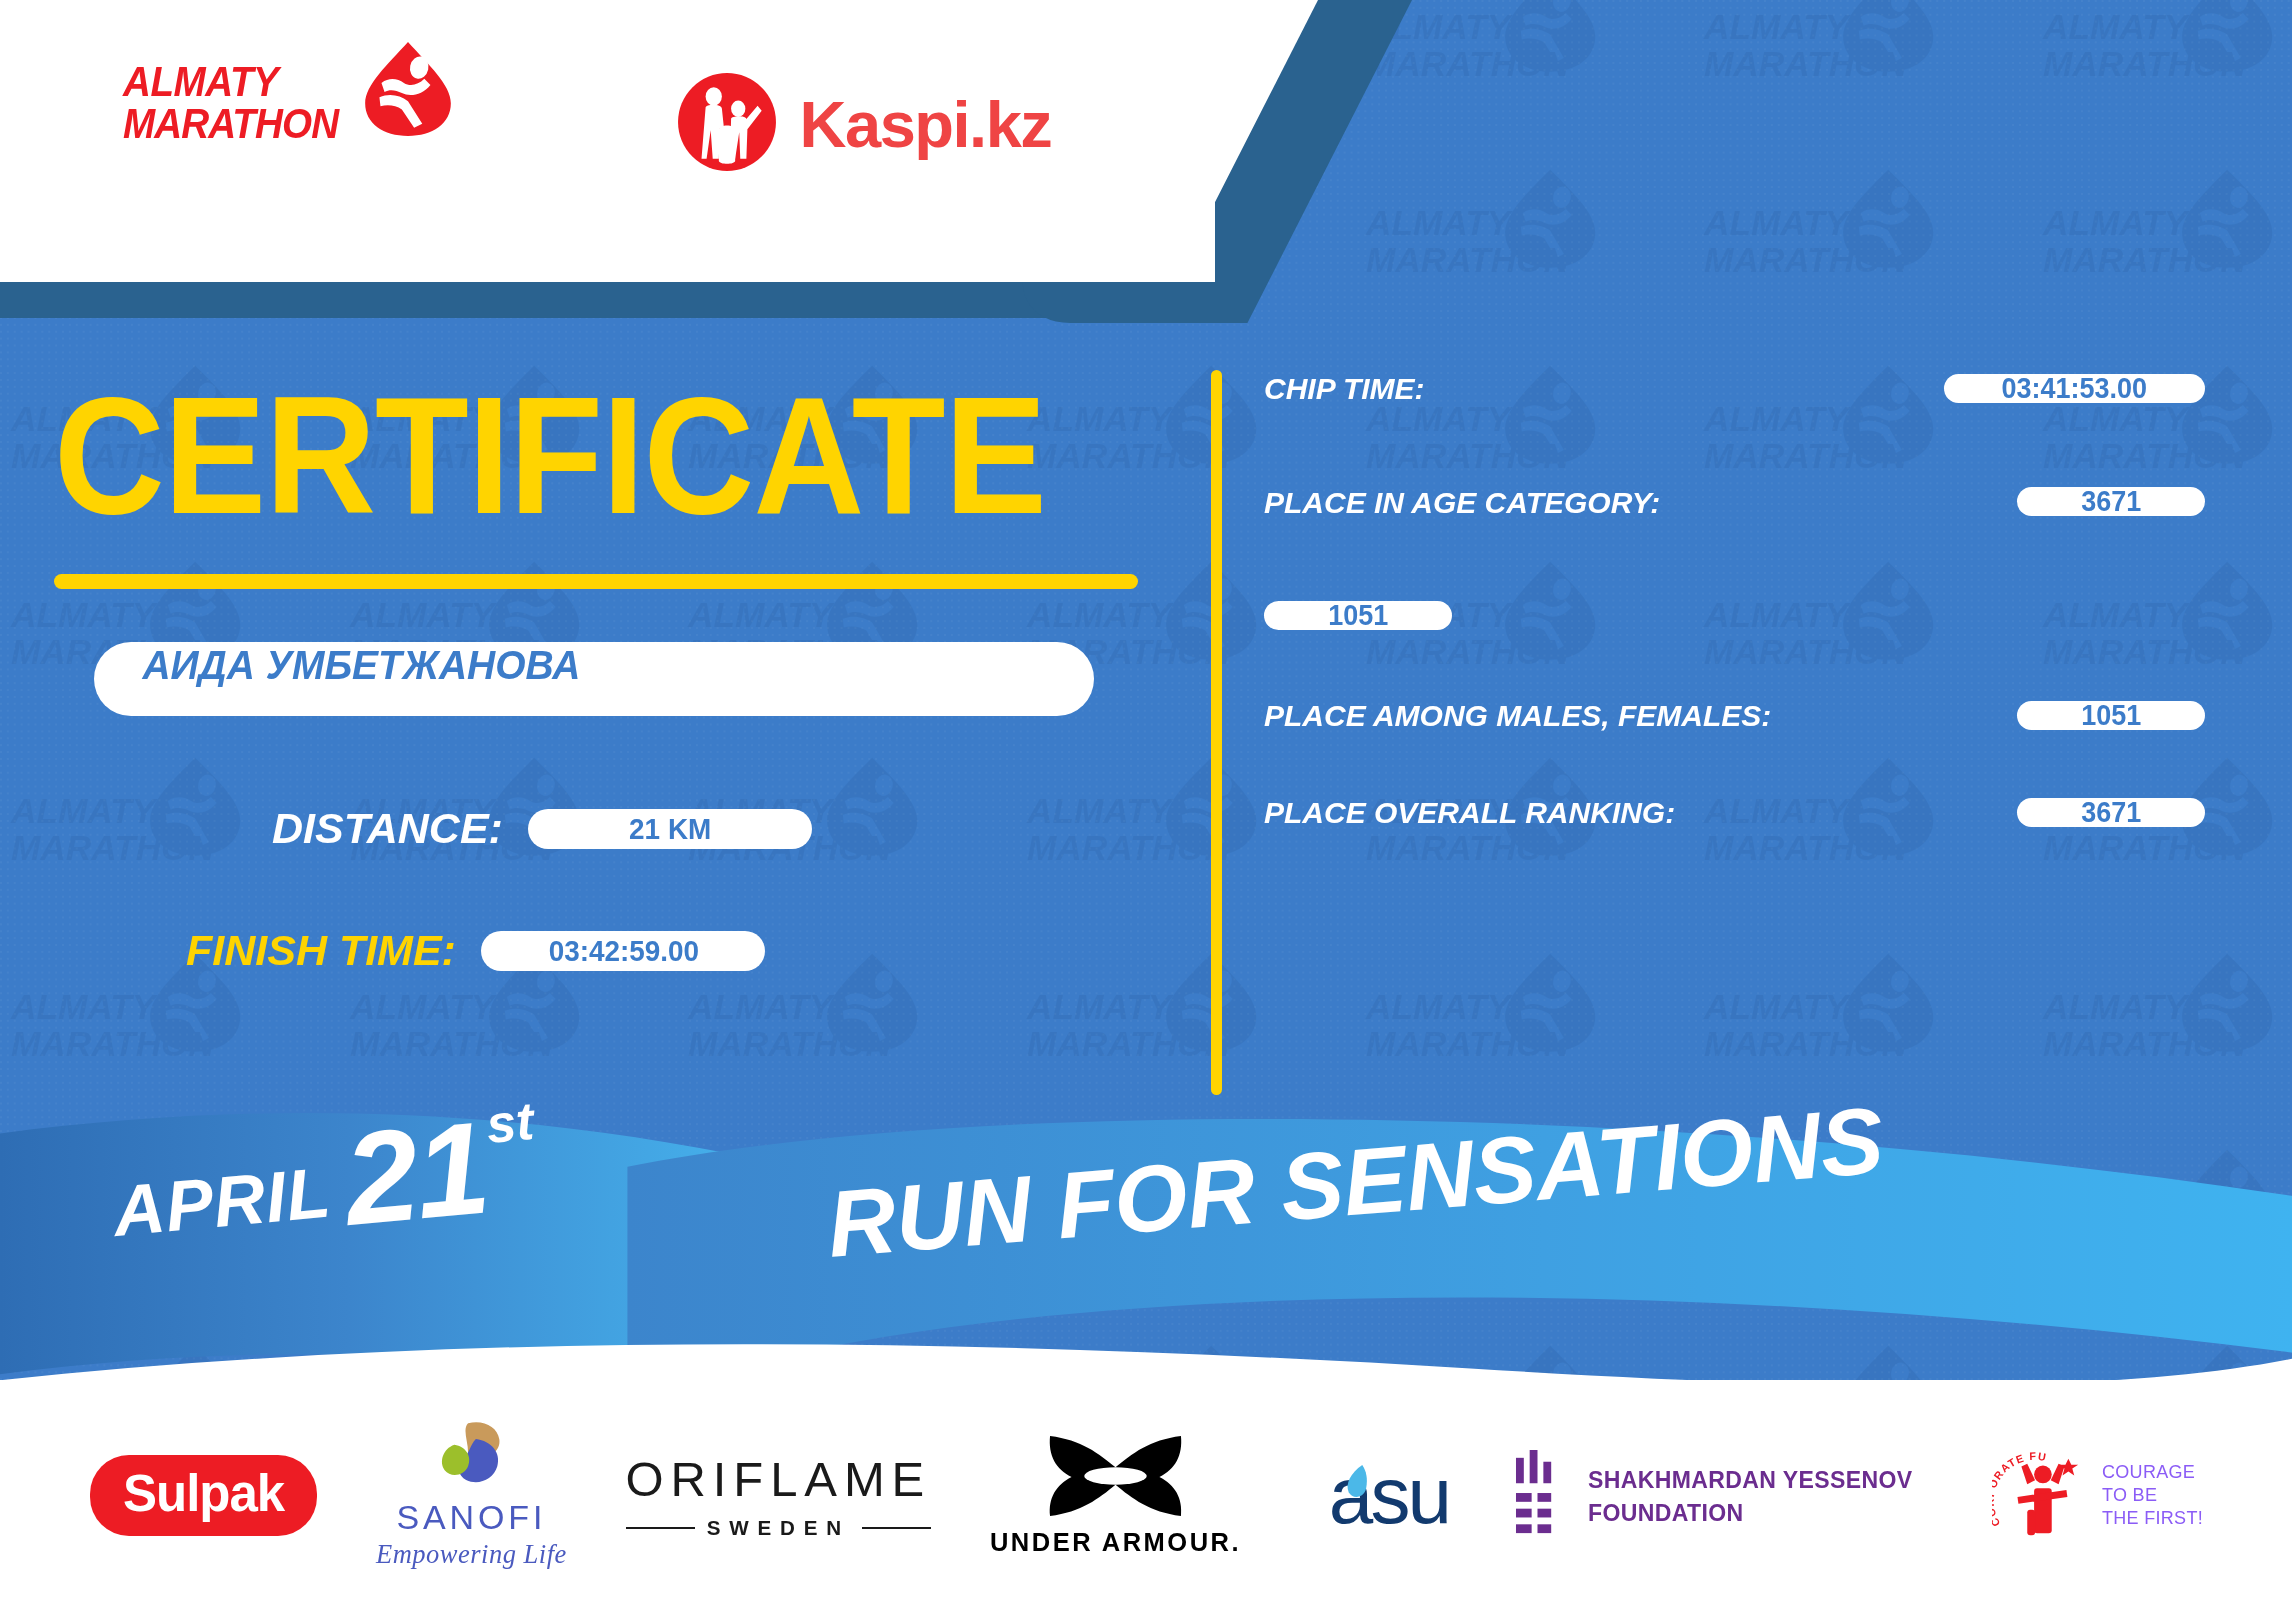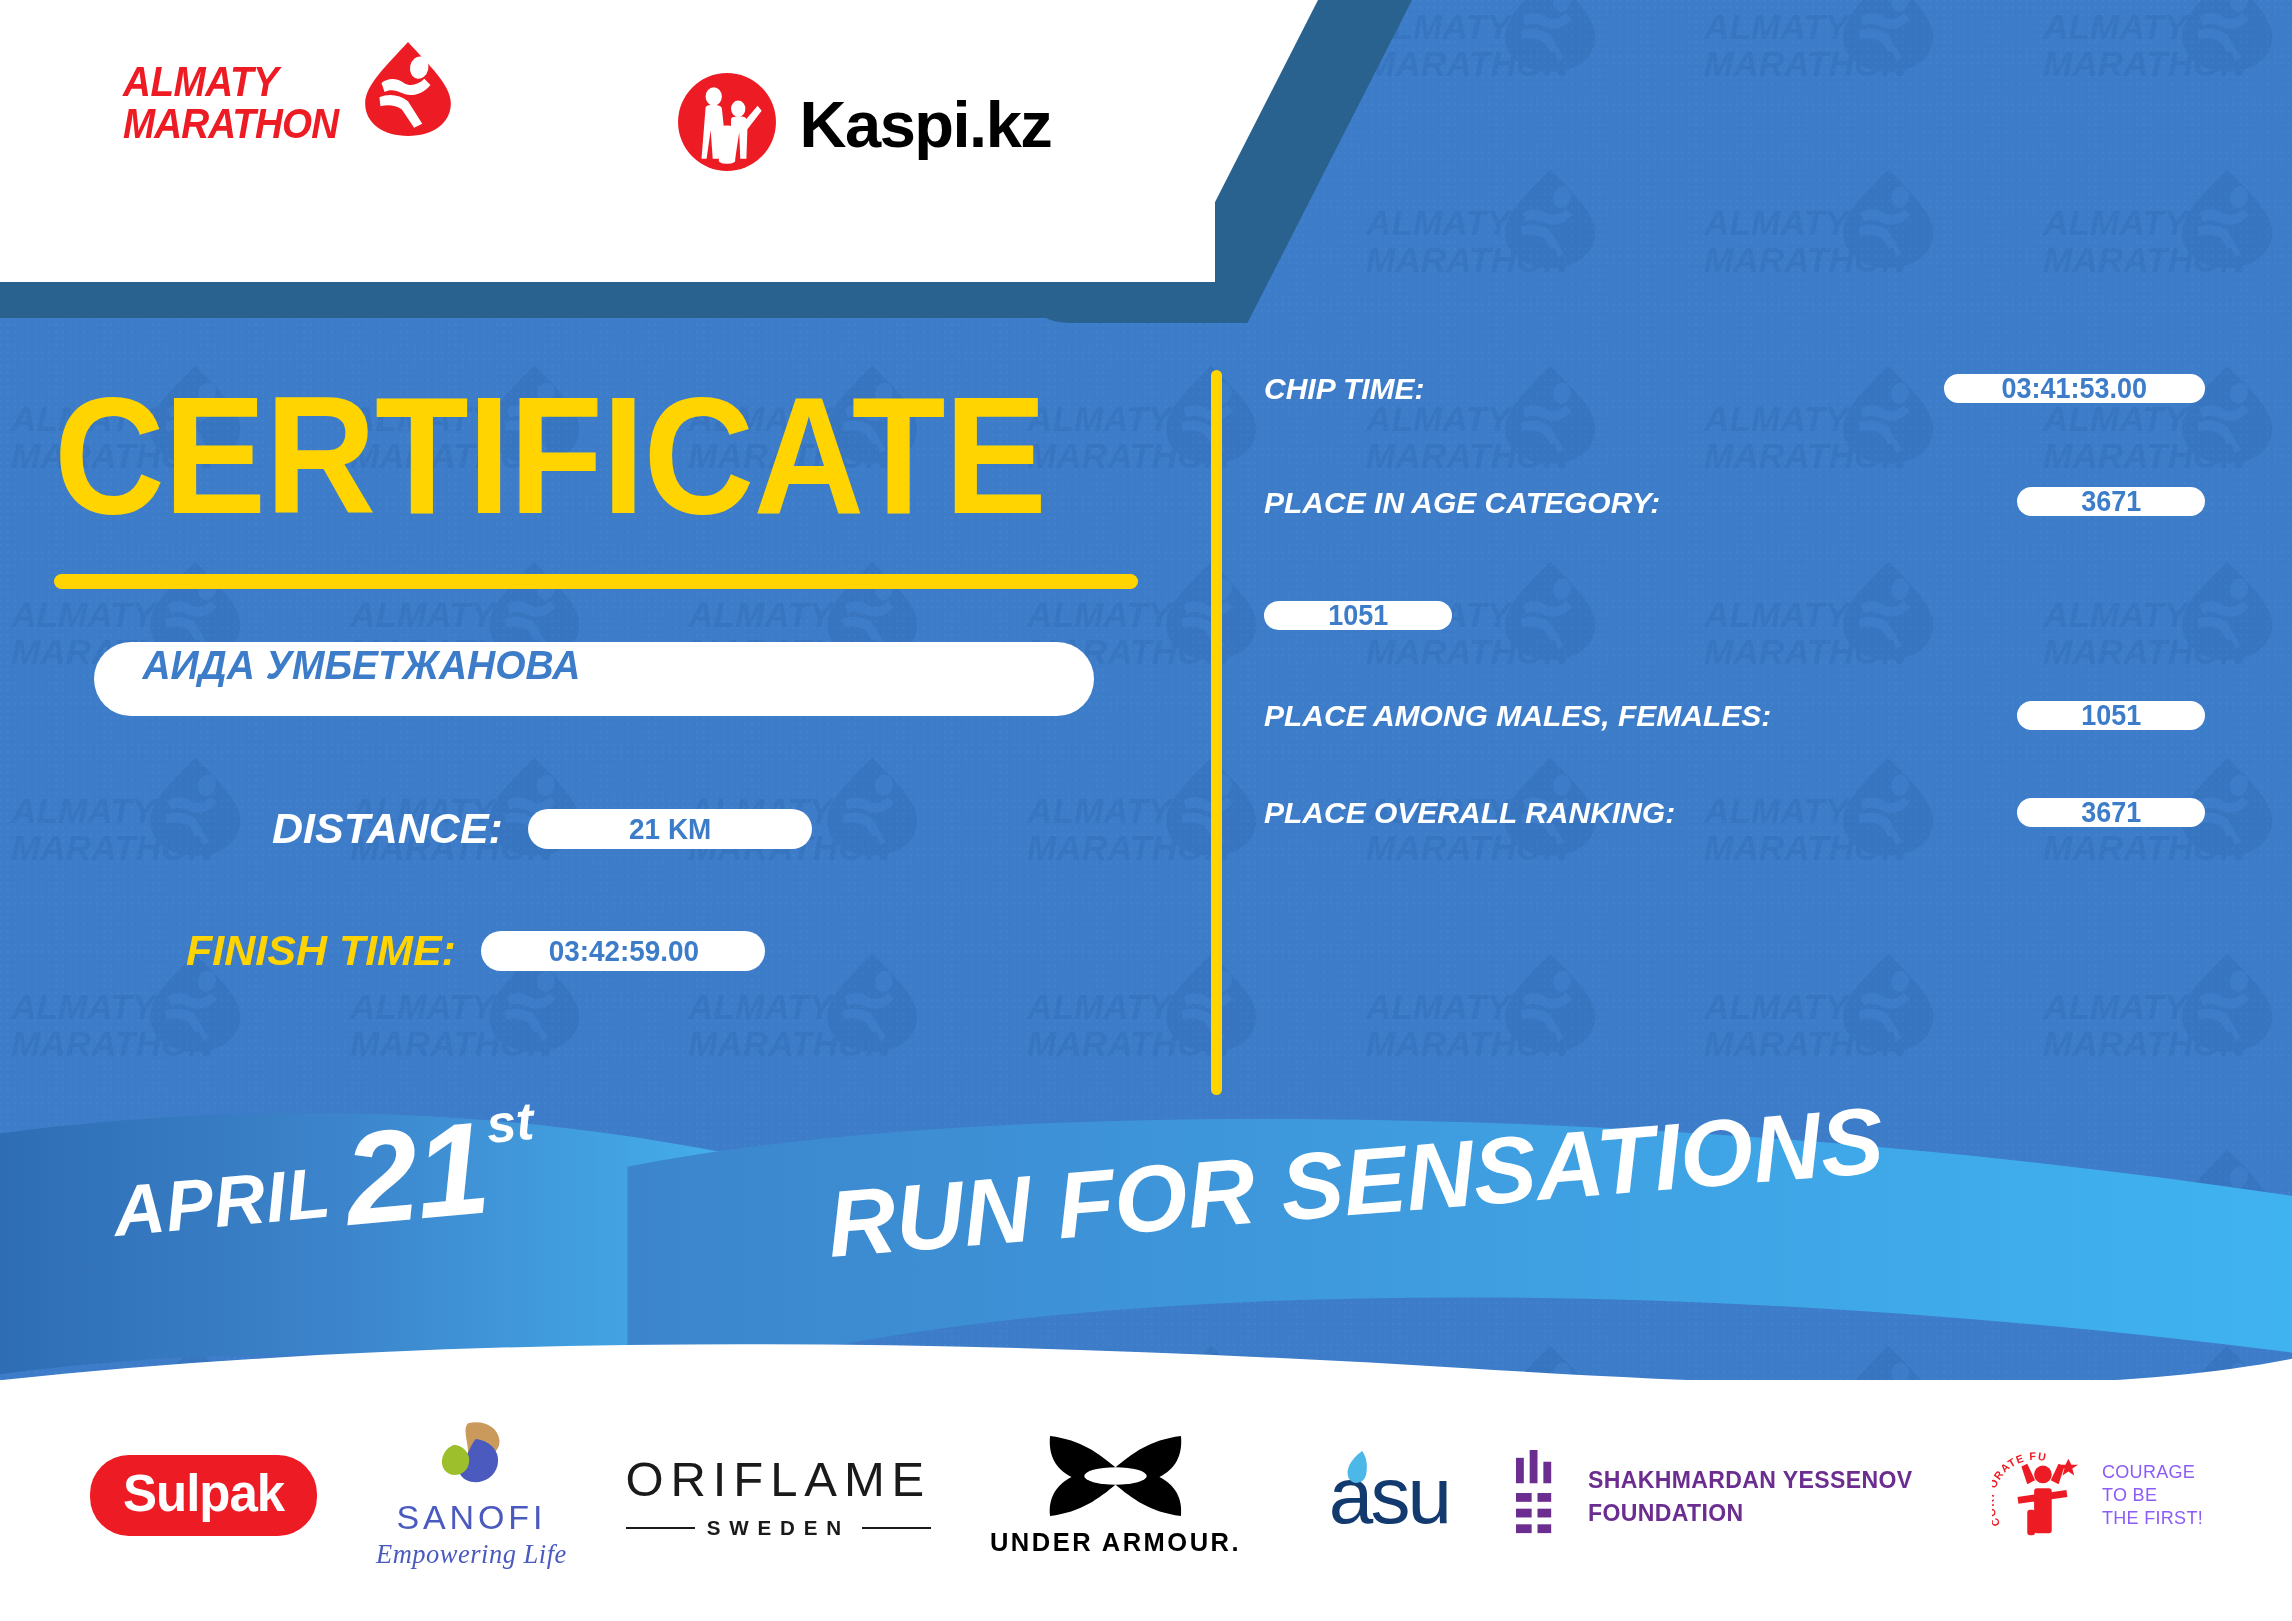--- a/index.html
+++ b/index.html
@@ -97,21 +97,21 @@
   .logo-almaty .txt .l2{ letter-spacing:-1px; }
   .logo-almaty svg{ width:102px; height:102px; margin-left:-5.9px; margin-top:-23.5px;}
 
   .logo-kaspi{
     position:absolute; left:676px; top:71px;
     display:flex; align-items:center; gap:21.6px;
     z-index:8;
   }
   .logo-kaspi svg{ width:102px; height:102px; }
   .logo-kaspi .txt{
-    color:#000000; font-weight:bold; font-size:65px;
+    color:#ef4444; font-weight:bold; font-size:65px;
     letter-spacing:-1.5px;
   }
 
   
   .cert-title{
     position:absolute; left:54px; top:372px;
     color:#FFD400;
     font-weight:bold;
     font-size:149px;
     line-height:1;
@@ -280,21 +280,21 @@
     display:flex; align-items:center; gap:11.8px; margin-top:8.8px; width:100%;
   }
   .sp-oriflame .sub .ln{ flex:1; height:1.5px; background:#1a1a1a; }
   .sp-oriflame .sub .w{ color:#1a1a1a; font-size:20.6px; letter-spacing:8.8px; }
 
   .sp-ua{ flex-direction:column; align-items:center; gap:5.9px; }
   .sp-ua .wordmark{
     color:#000000; font-weight:bold; font-size:25.5px; letter-spacing:2.5px;
   }
 
-  .sp-asu{ align-items:center; }
+  .sp-asu{ align-items:flex-end; }
   .sp-asu .txt{
     color:#123A6E; font-size:80px; font-weight:400; letter-spacing:-2.9px;
     line-height:.9;
   }
 
   .sp-yessenov{ gap:21.6px; align-items:center; }
   .sp-yessenov .words{
     color:#6B2D8F; font-weight:bold; font-size:24.5px; line-height:1.35;
     letter-spacing:0.4px;
     transform:scaleX(.94); transform-origin:left center;

